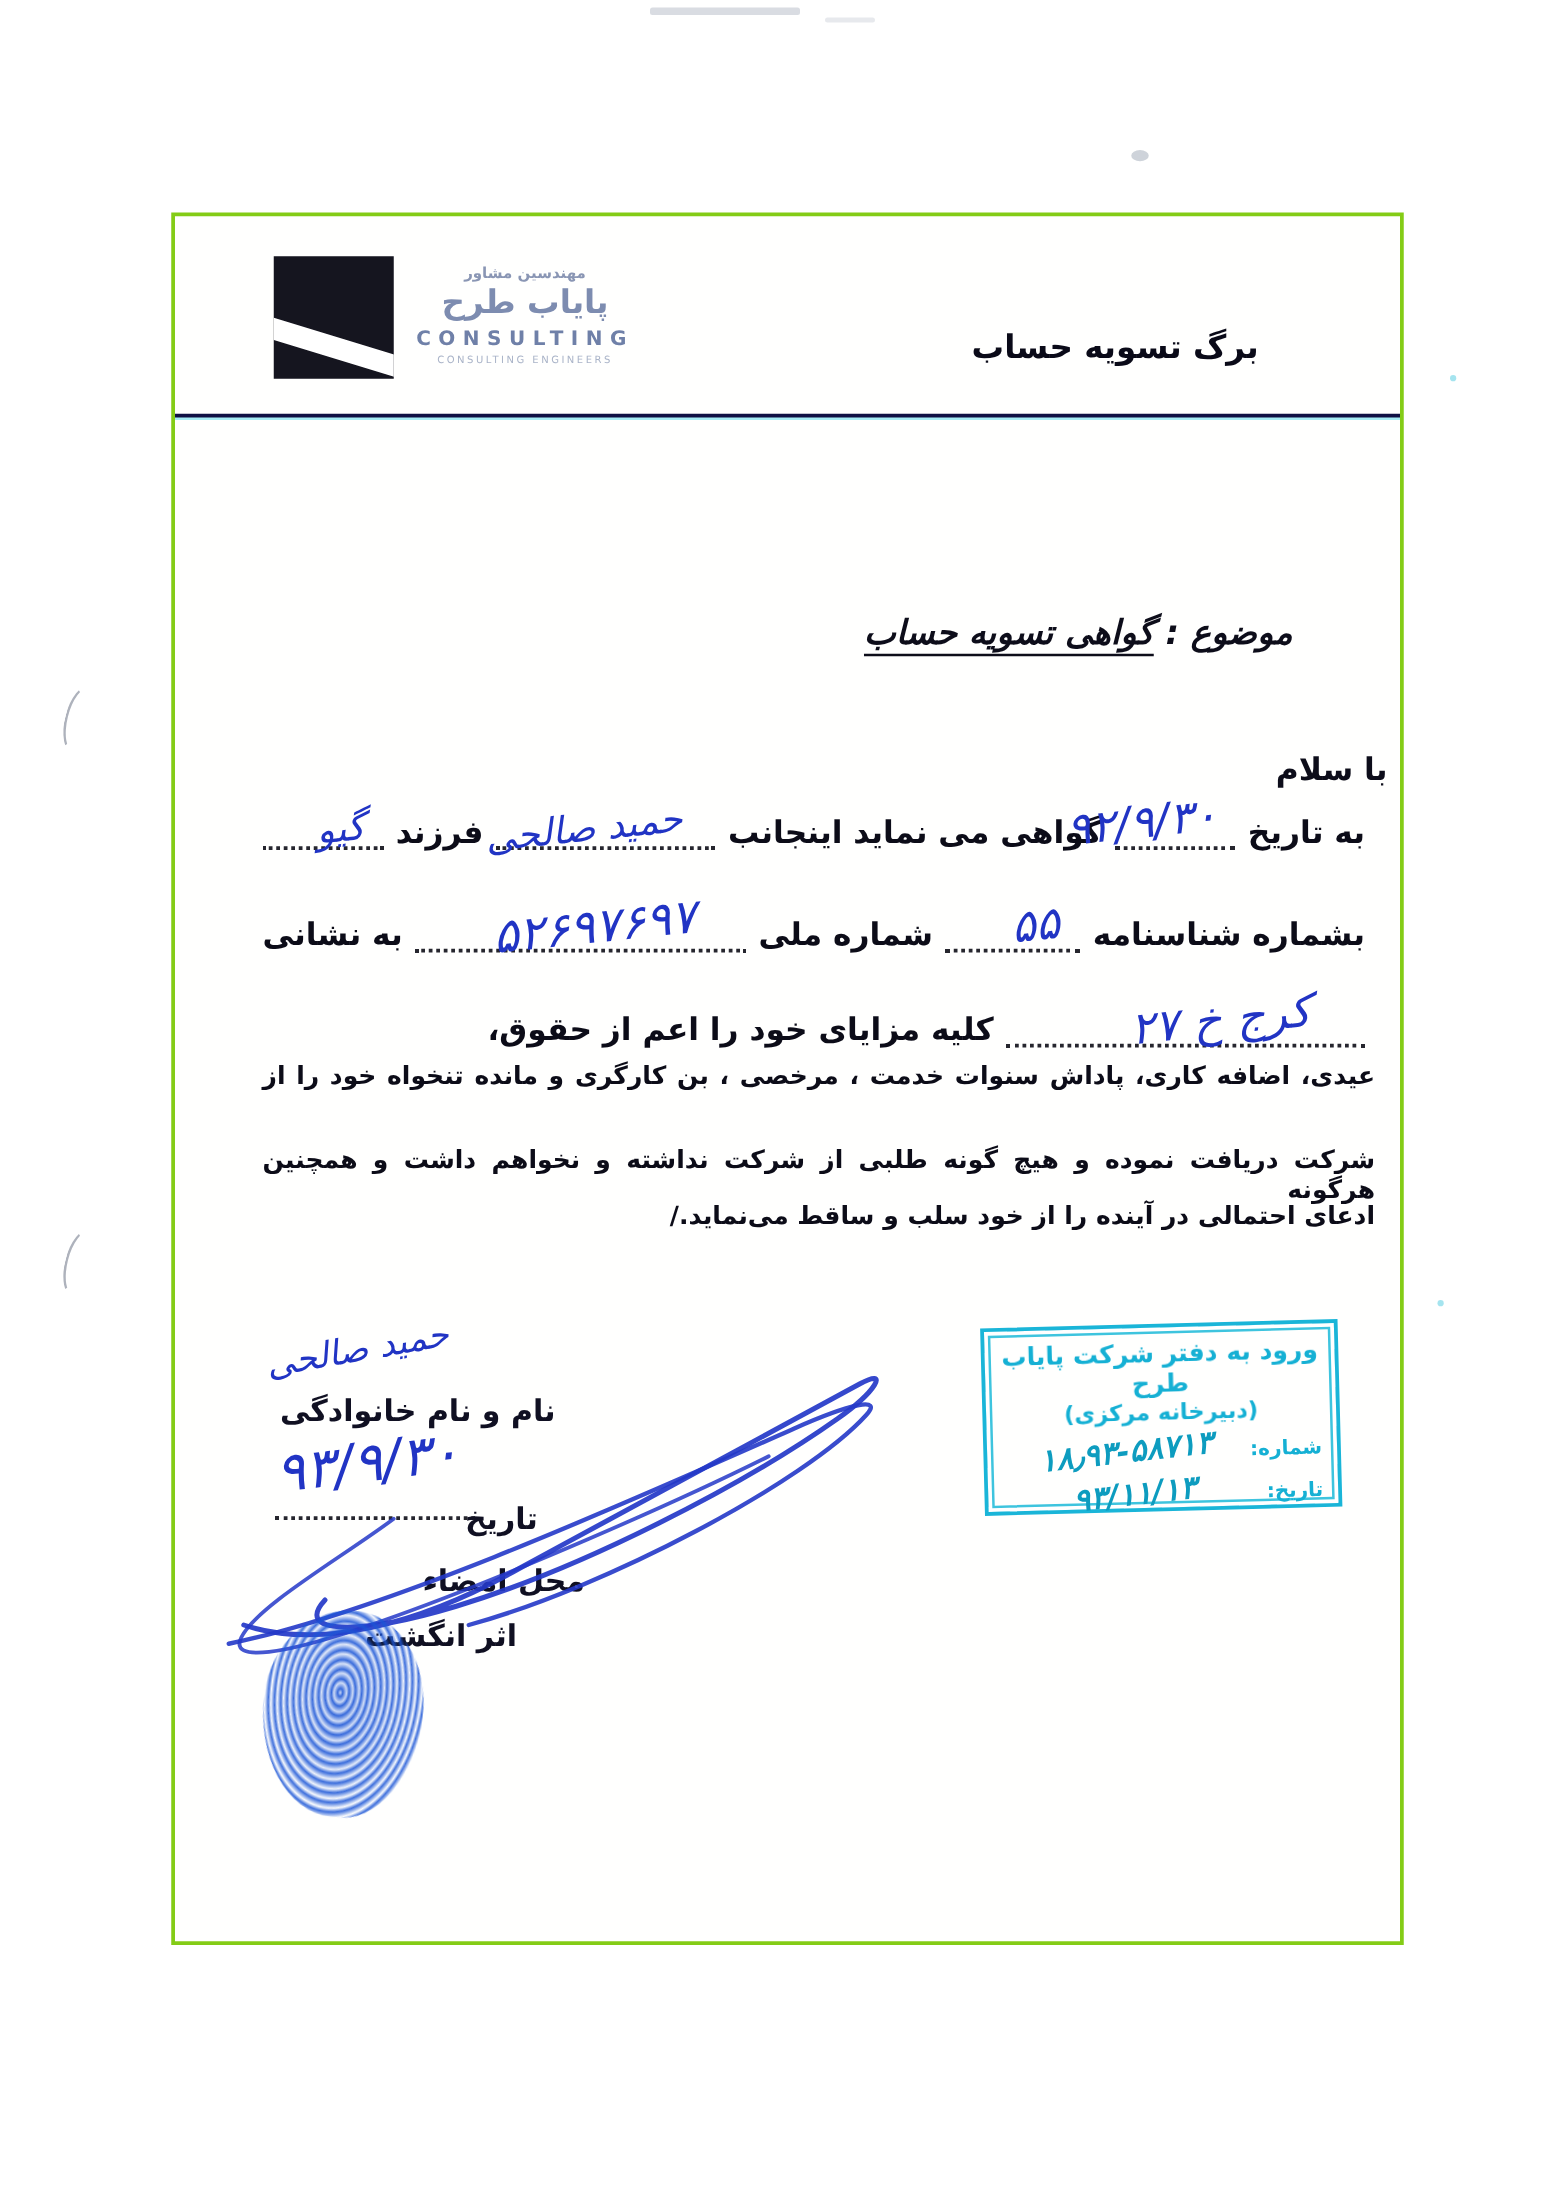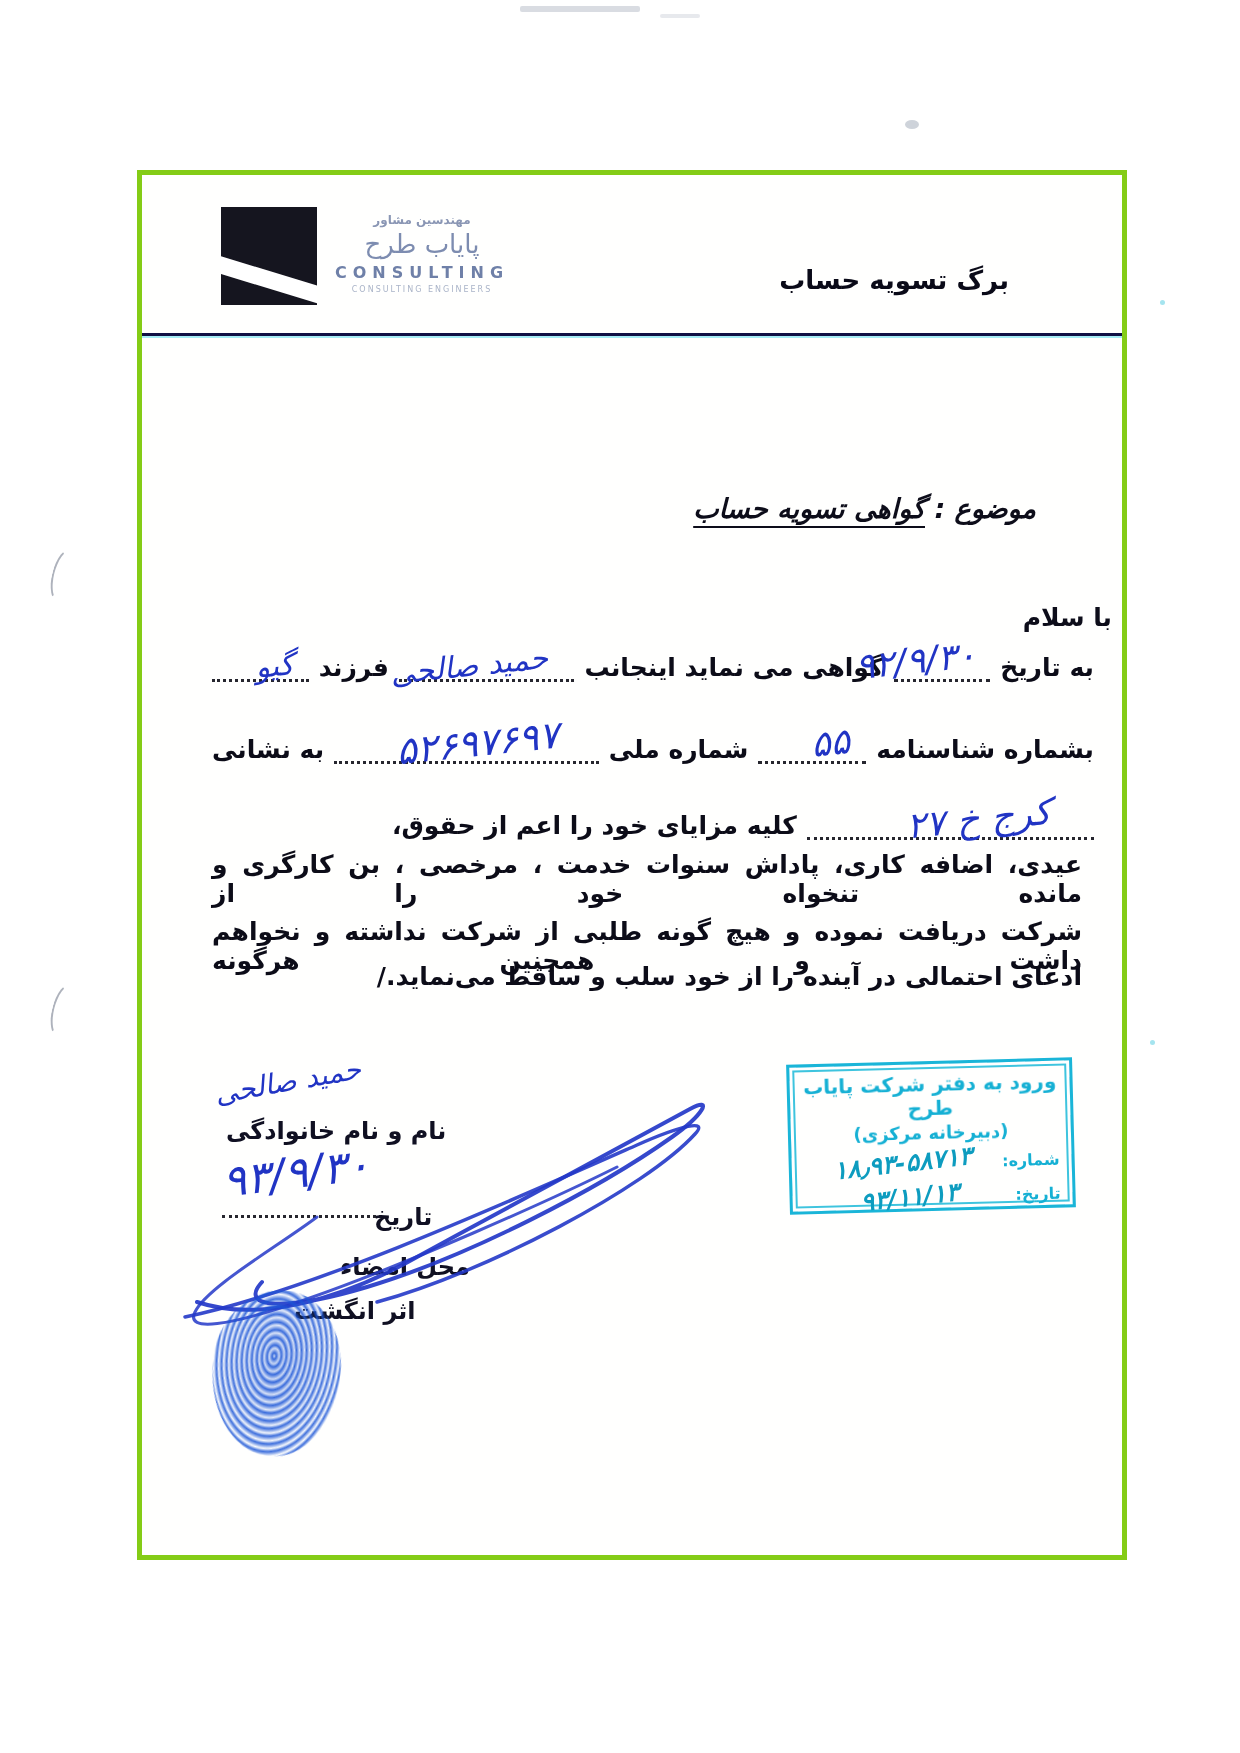--- a/index.html
+++ b/index.html
@@ -5,38 +5,38 @@
   html,body{margin:0;padding:0;}
   body{
     width:1240px;height:1753px;position:relative;overflow:hidden;
     background:#ffffff;
     font-family:"DejaVu Sans", sans-serif;
     color:#0d0d1a;
   }
   
   .frame{
     position:absolute;left:137px;top:170px;width:980px;height:1380px;
-    border:5px solid #84cc16;
+    border:3px solid #84cc16;
     direction:rtl;
     background:#fffffe;
   }
   
   .logo-square{
     position:absolute;left:79px;top:32px;width:96px;height:98px;
     background:#15151f;overflow:hidden;direction:ltr;
   }
   .swoosh{
     position:absolute;left:-18px;bottom:14px;width:150px;height:17px;
     background:#ffffff;transform:rotate(17deg);border-radius:2px 4px 10px 2px;
   }
   .logo-text{
     position:absolute;left:180px;top:38px;width:200px;direction:rtl;text-align:center;
   }
   .logo-fa-top{font-size:12px;color:#8a96b4;font-weight:700;letter-spacing:1px;filter:blur(.4px);}
-  .logo-fa-name{font-size:26px;color:#7d8cb0;font-weight:400;filter:blur(.5px);margin-top:2px;}
+  .logo-fa-name{font-size:26px;color:#7d8cb0;font-weight:700;filter:blur(.5px);margin-top:2px;}
   .logo-latin{direction:ltr;font-size:16px;color:#6f80a8;font-weight:700;letter-spacing:6px;margin-top:4px;filter:blur(.3px);}
   .logo-latin-sub{direction:ltr;font-size:8px;color:#aab4c8;letter-spacing:2px;margin-top:3px;filter:blur(.6px);}
   .org-name{
     position:absolute;right:107px;top:20px;
     font-size:29px;font-weight:700;color:#0a0a18;
   }
   .form-title{
     position:absolute;right:113px;top:90px;
     font-size:26px;font-weight:700;color:#0a0a18;
   }
@@ -62,22 +62,22 @@
   .hand{
     position:absolute;bottom:-4px;right:15%;
     color:#2134c4;font-style:italic;font-weight:400;
     transform:rotate(-6deg);transform-origin:center;
     white-space:nowrap;pointer-events:none;
   }
   .hand.big{font-size:36px;bottom:-2px;}
   .hand.med{font-size:30px;}
   .hand.huge{font-size:38px;letter-spacing:3px;}
   .btext{
-    position:absolute;right:40px;left:70px;
-    font-size:25px;font-weight:700;color:#0c0c18;
+    position:absolute;right:20px;left:70px;
+    font-size:20px;font-weight:700;color:#0c0c18;
     text-align:justify;text-align-last:justify;
   }
   .btext.endline{text-align:right;text-align-last:right;}
   .l3row{right:28px;left:250px;}
   
   .flabel{position:absolute;font-size:24px;font-weight:700;color:#101022;}
   .fname-hand{
     position:absolute;left:72px;top:890px;
     color:#2134c4;font-size:28px;font-style:italic;transform:rotate(-10deg);direction:rtl;
   }

